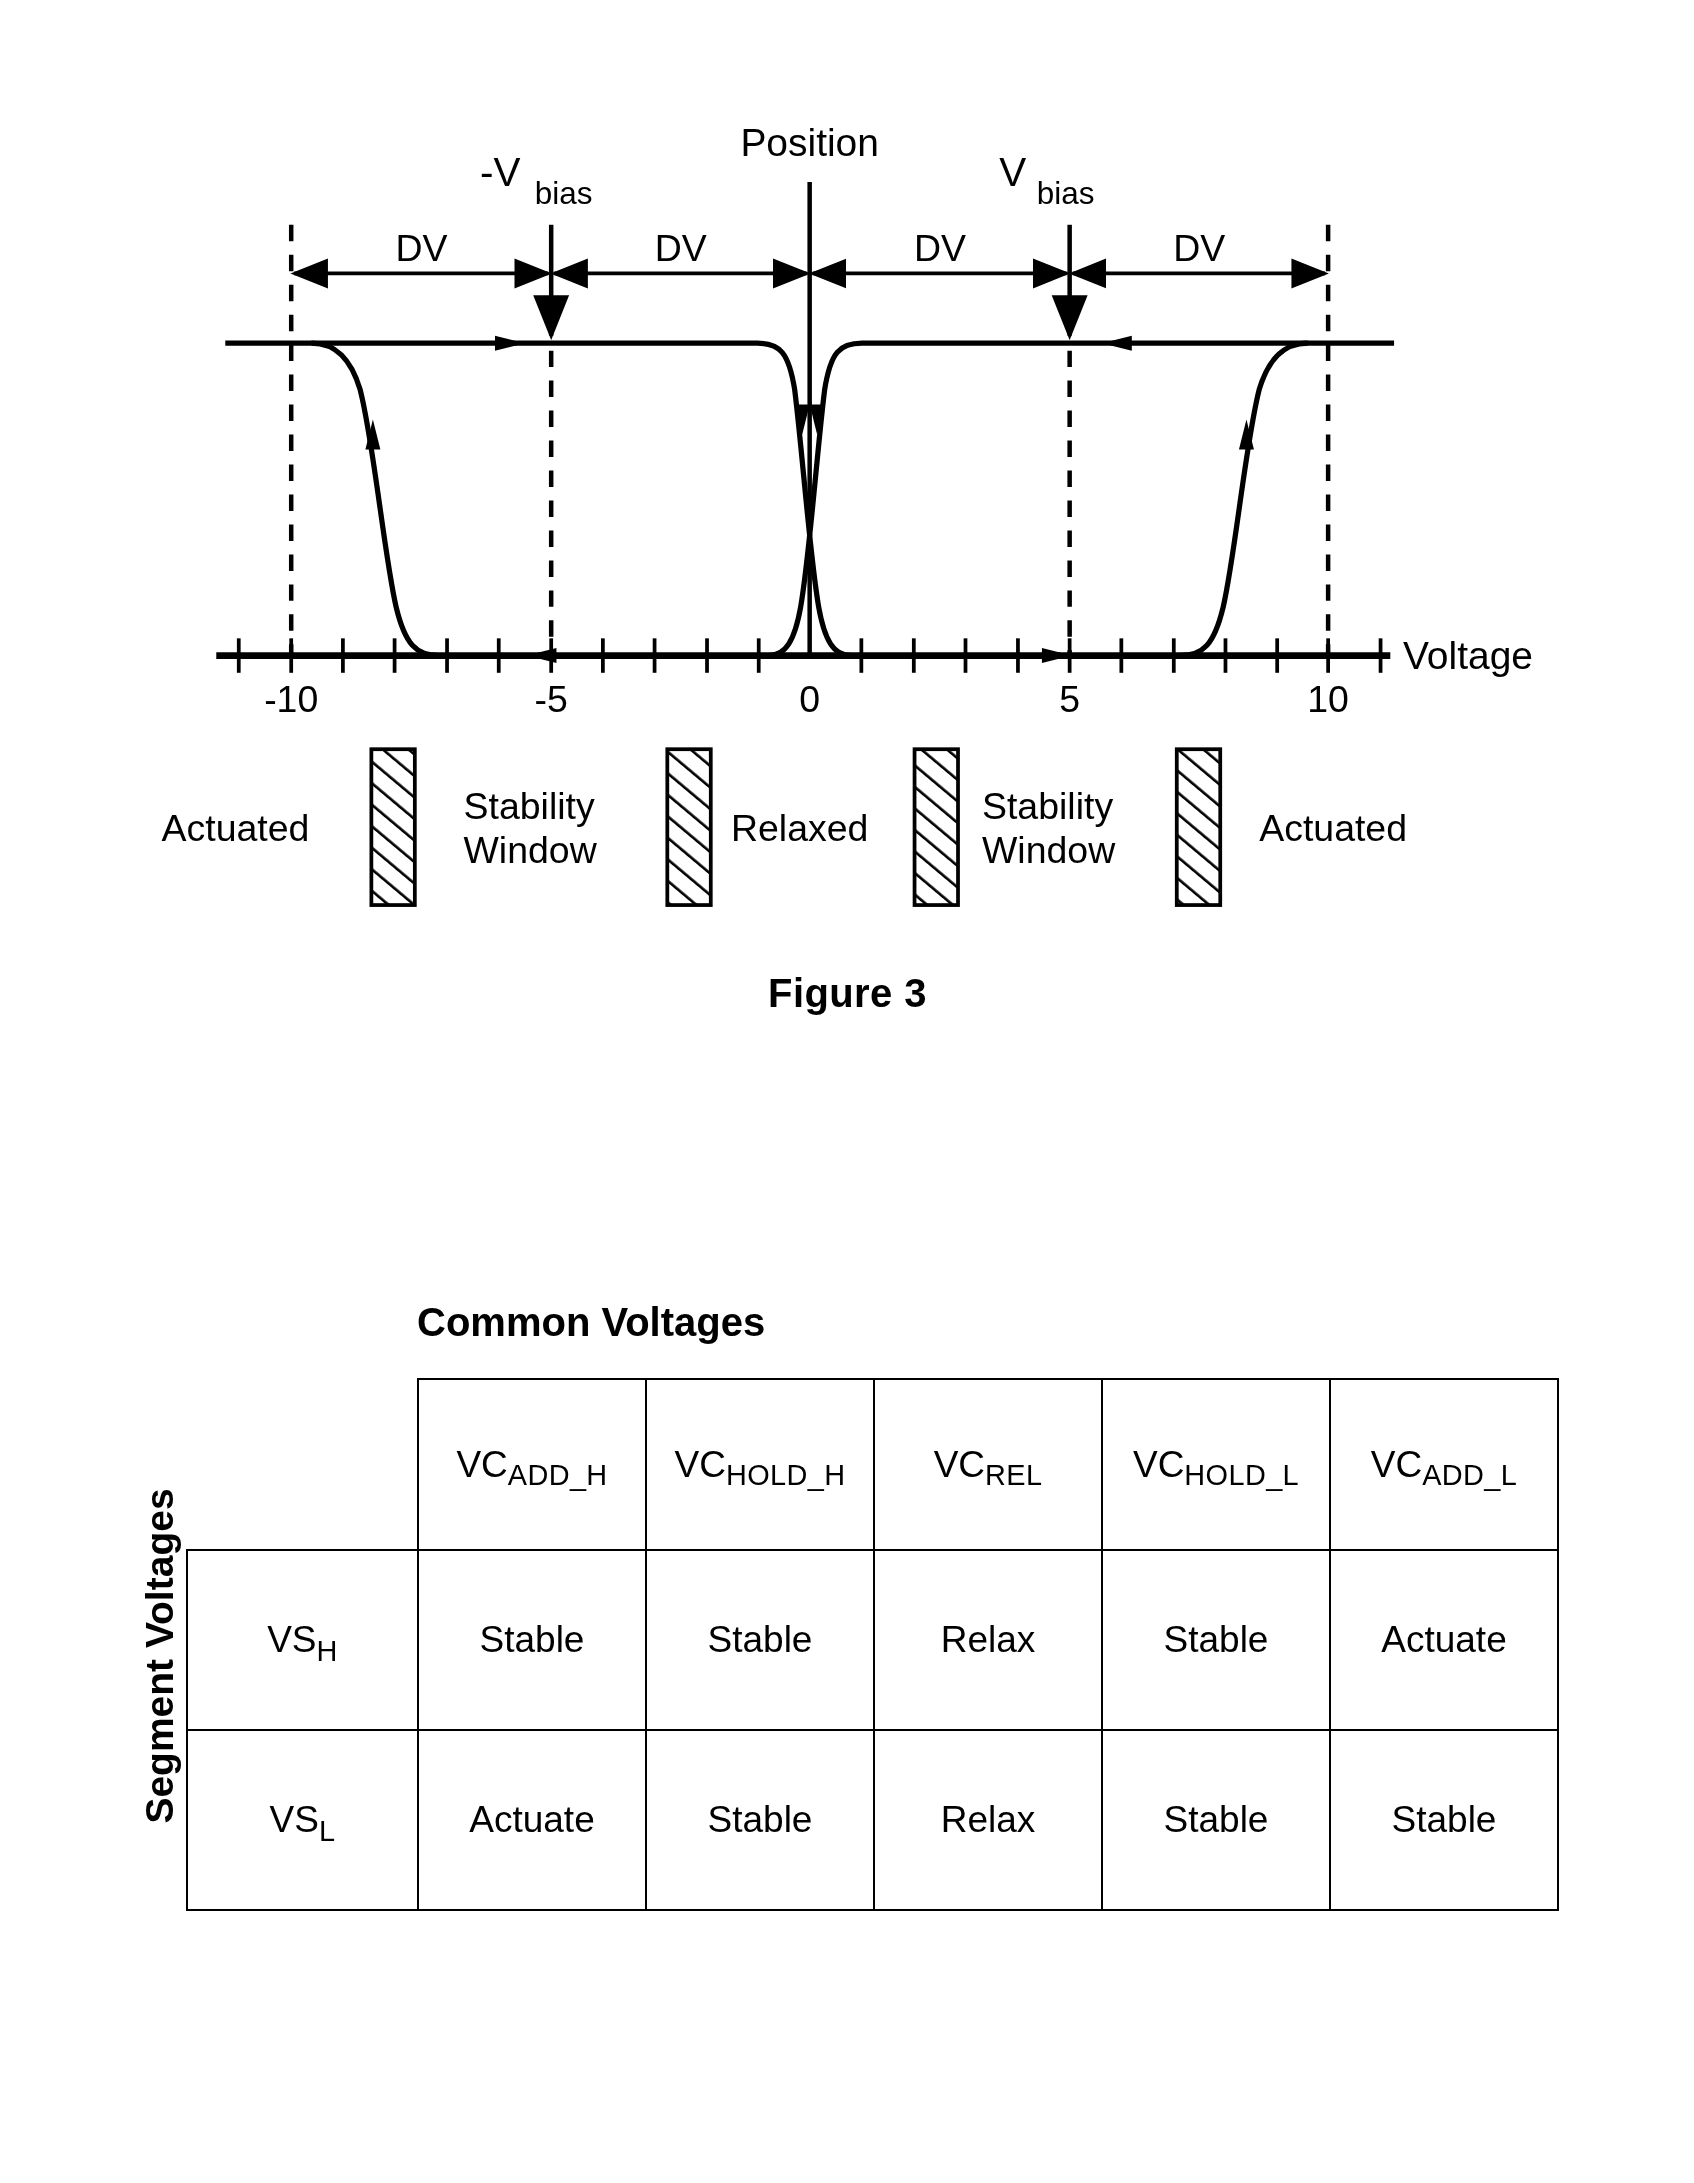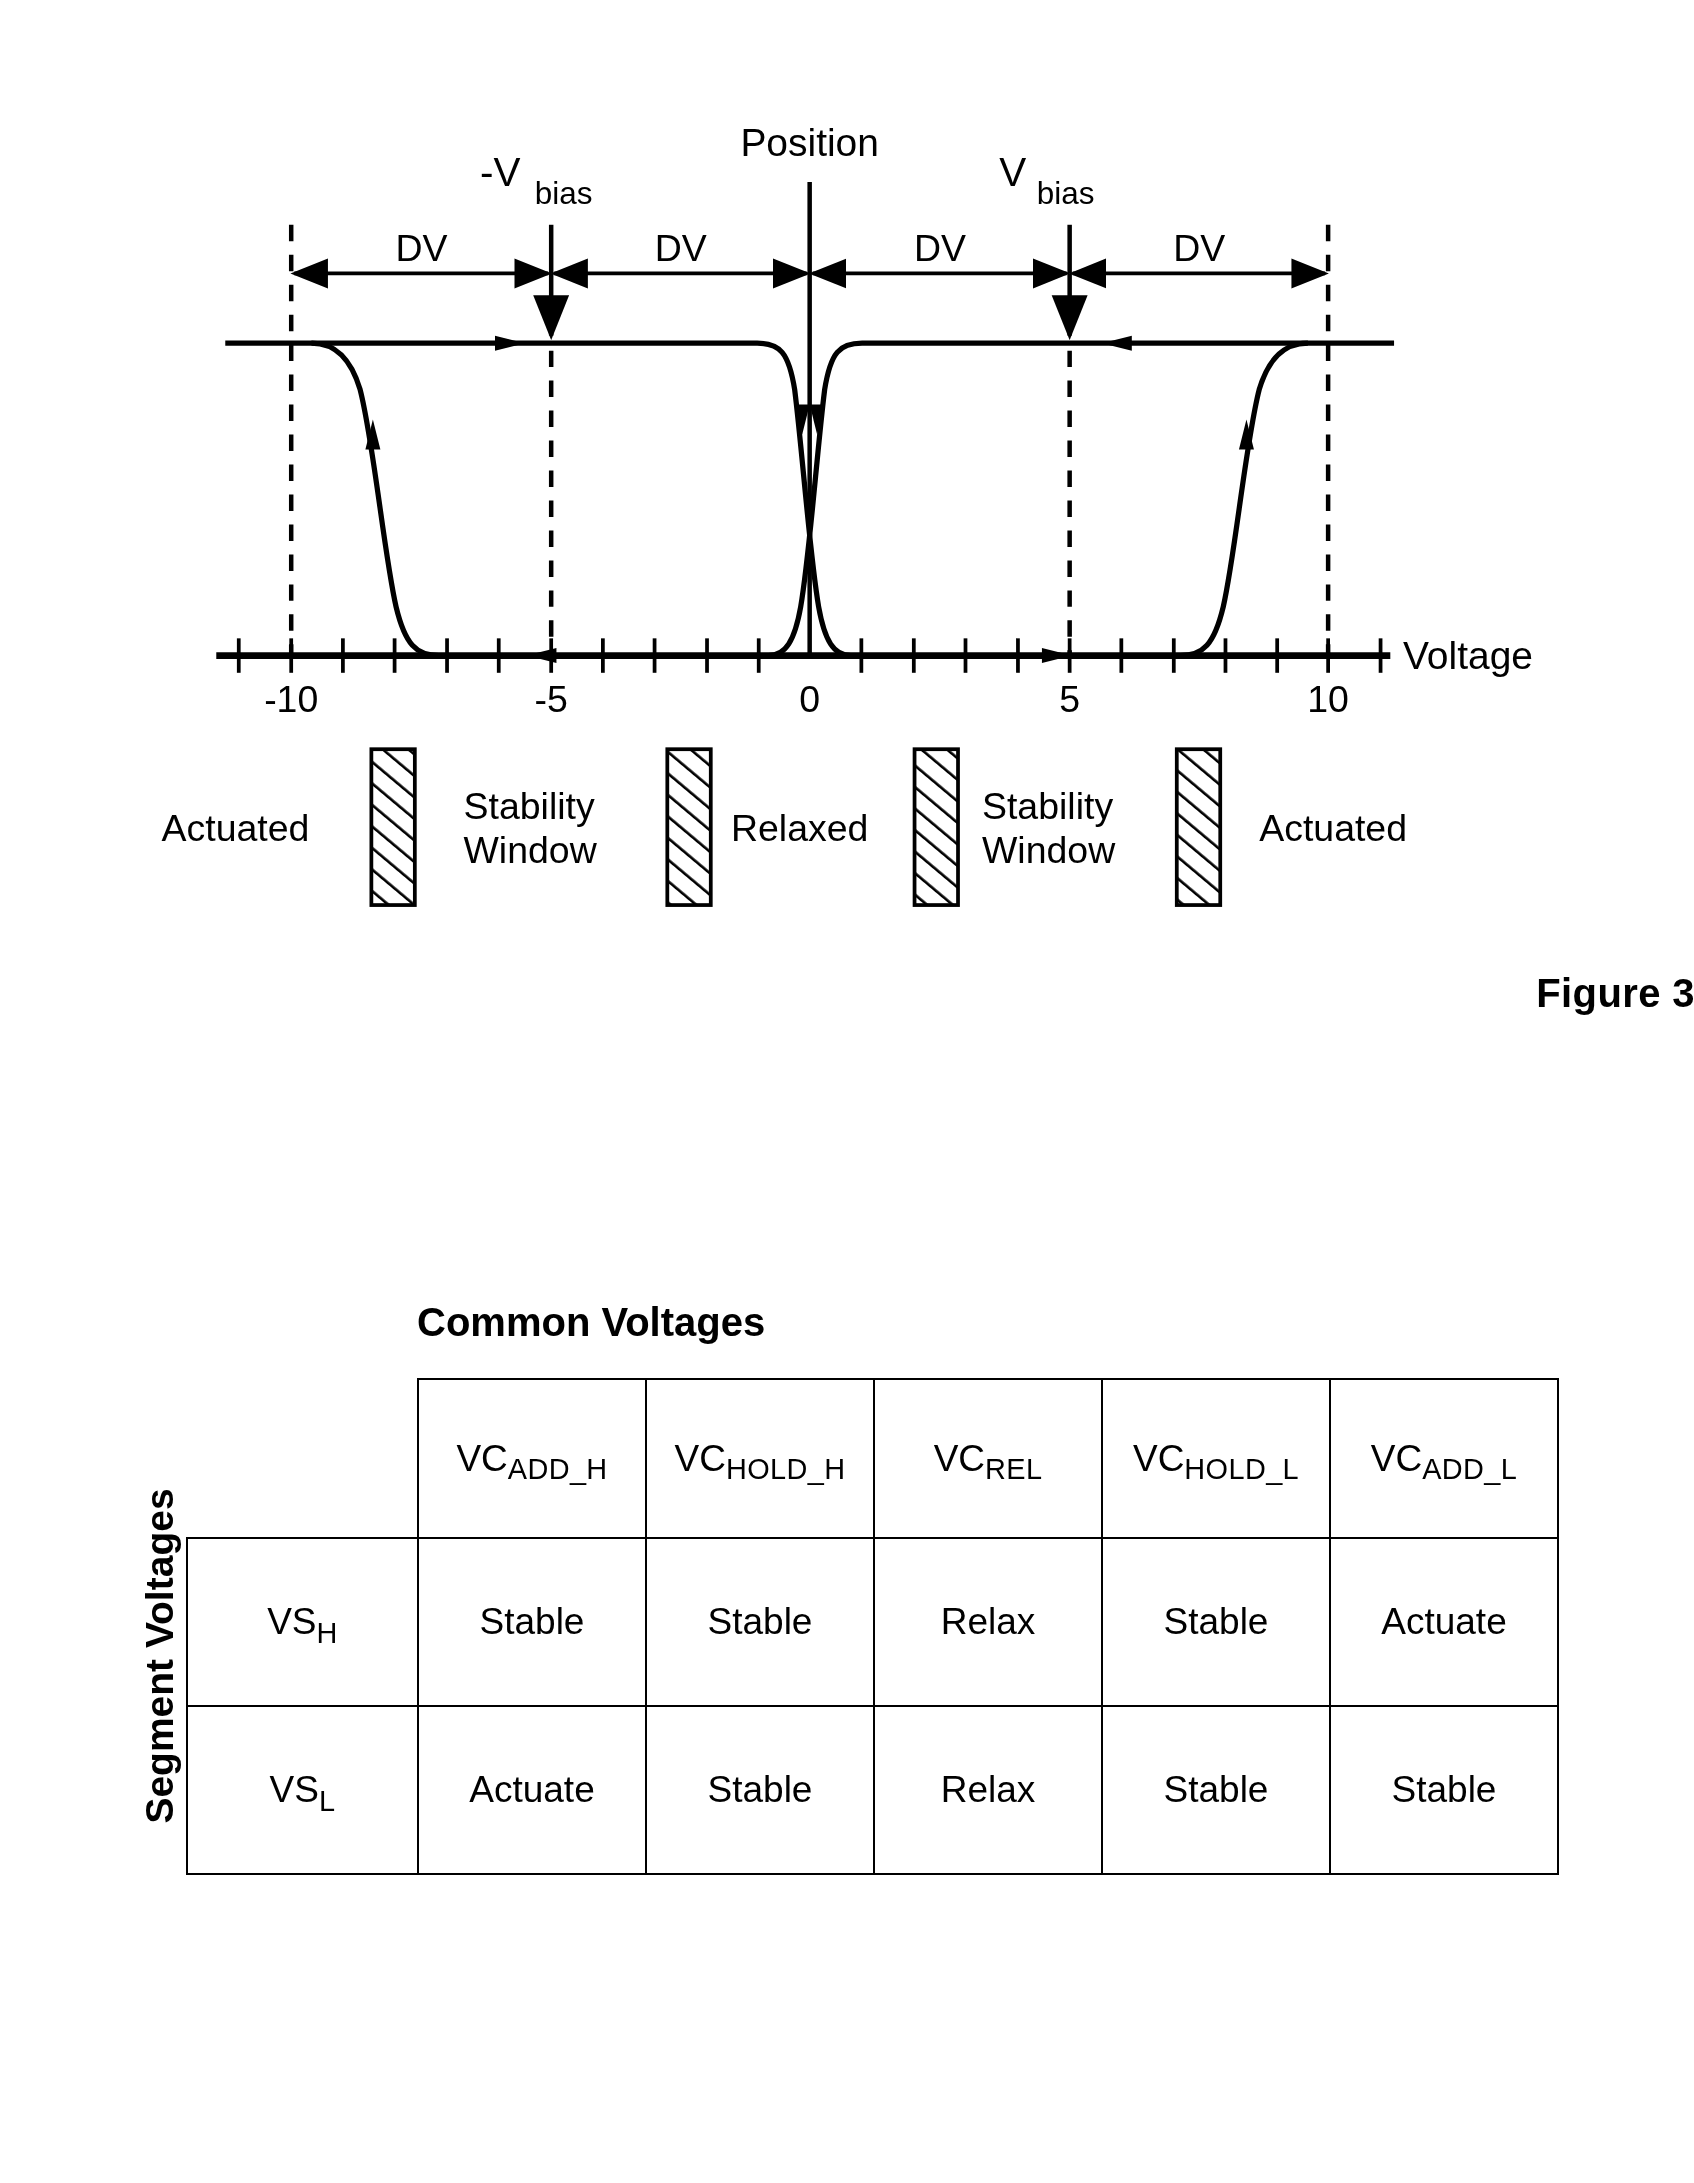--- a/index.html
+++ b/index.html
@@ -36,21 +36,21 @@
   }
 
   .fig-caption {
     position: absolute;
     width: 100%;
     text-align: center;
     font-weight: bold;
     font-size: 40px;
     letter-spacing: 0.4px;
   }
-  #fig3-caption { top: 971px; text-align: right; }
+  #fig3-caption { top: 971px; }
   #fig4-caption { top: 2069px; }
 
   
   #figure4-block {
     position: absolute;
     left: 0; top: 0;
     width: 1695px;
     height: 2183px;
   }
 
@@ -84,21 +84,21 @@
     width: 1372px;
     border-collapse: collapse;
     table-layout: fixed;
   }
   #voltage-table td {
     border: 2.2px solid #000;
     text-align: center;
     vertical-align: middle;
     font-size: 37px;
     font-family: "Liberation Sans", sans-serif;
-    padding: 6px;
+    padding: 12px;
   }
   #voltage-table td.corner-cell {
     border-top: none;
     border-left: none;
   }
   #voltage-table tr.header-row td {
     height: 145px;
   }
   #voltage-table tr.body-row td {
     height: 154px;

